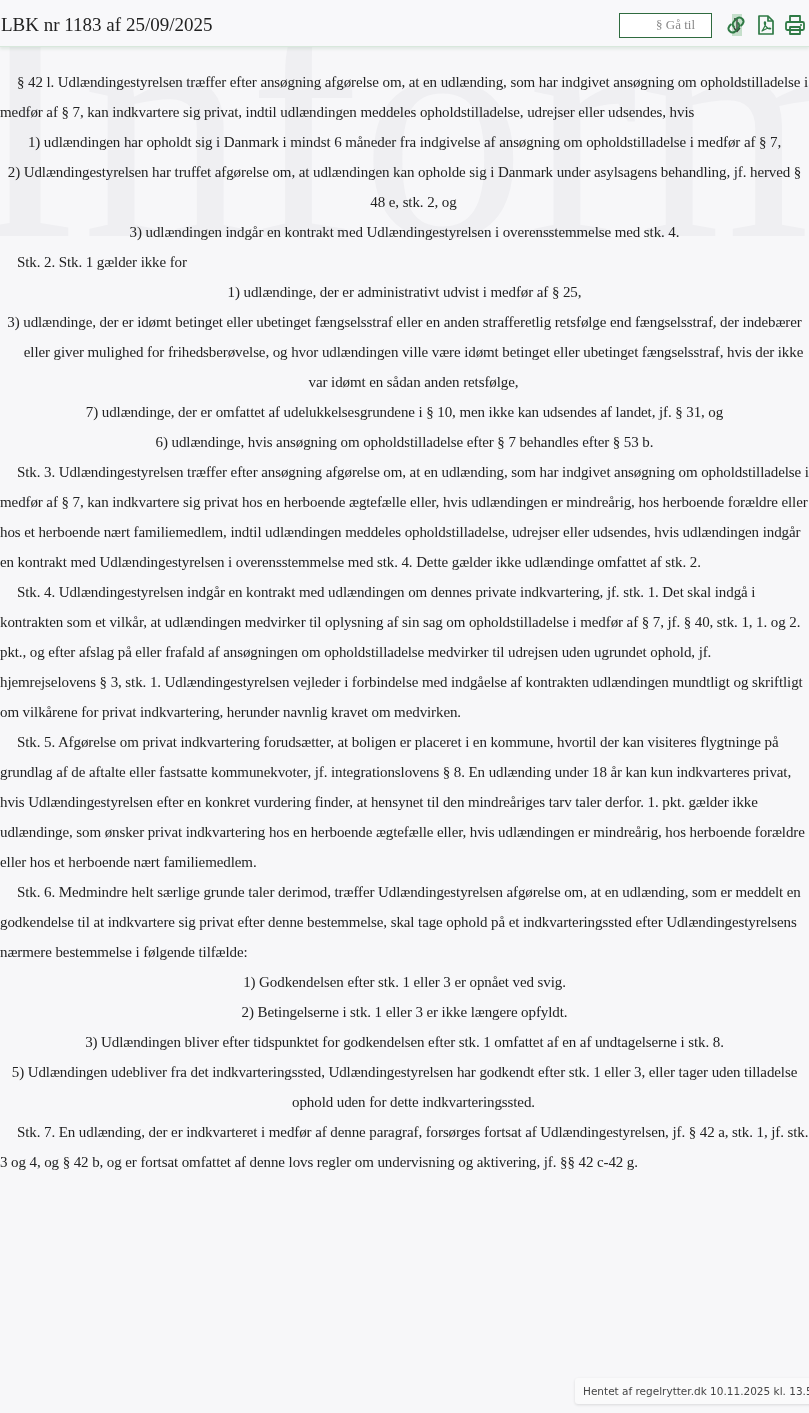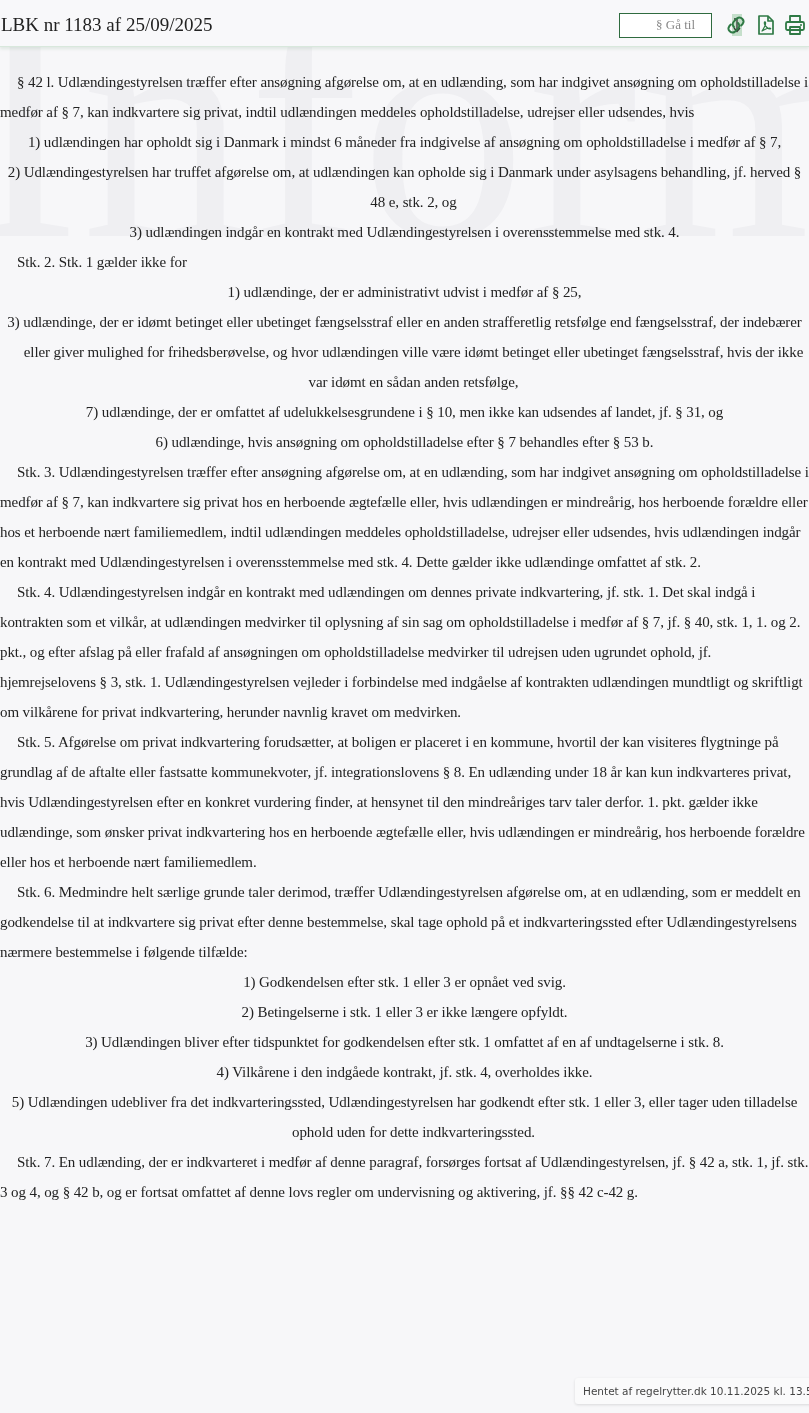--- a/index.html
+++ b/index.html
@@ -134,19 +134,18 @@
   <p class="p indent"><span class="stk">Stk. 3.</span><span> Udlændingestyrelsen træffer efter ansøgning afgørelse om, at en udlænding, som har indgivet ansøgning om opholdstilladelse i medfør af § 7, kan indkvartere sig privat hos en herboende ægtefælle eller, hvis udlændingen er mindreårig, hos herboende forældre eller hos et herboende nært familiemedlem, indtil udlændingen meddeles opholdstilladelse, udrejser eller udsendes, hvis udlændingen indgår en kontrakt med Udlændingestyrelsen i overensstemmelse med stk. 4. Dette gælder ikke udlændinge omfattet af stk. 2.</span></p>
 
   <p class="p indent"><span class="stk">Stk. 4.</span><span> Udlændingestyrelsen indgår en kontrakt med udlændingen om dennes private indkvartering, jf. stk. 1. Det skal indgå i kontrakten som et vilkår, at udlændingen medvirker til oplysning af sin sag om opholdstilladelse i medfør af § 7, jf. § 40, stk. 1, 1. og 2. pkt., og efter afslag på eller frafald af ansøgningen om opholdstilladelse medvirker til udrejsen uden ugrundet ophold, jf. hjemrejselovens § 3, stk. 1. Udlændingestyrelsen vejleder i forbindelse med indgåelse af kontrakten udlændingen mundtligt og skriftligt om vilkårene for privat indkvartering, herunder navnlig kravet om medvirken.</span></p>
 
   <p class="p indent"><span class="stk">Stk. 5.</span><span> Afgørelse om privat indkvartering forudsætter, at boligen er placeret i en kommune, hvortil der kan visiteres flygtninge på grundlag af de aftalte eller fastsatte kommunekvoter, jf. integrationslovens § 8. En udlænding under 18 år kan kun indkvarteres privat, hvis Udlændingestyrelsen efter en konkret vurdering finder, at hensynet til den mindreåriges tarv taler derfor. 1. pkt. gælder ikke udlændinge, som ønsker privat indkvartering hos en herboende ægtefælle eller, hvis udlændingen er mindreårig, hos herboende forældre eller hos et herboende nært familiemedlem.</span></p>
 
   <p class="p indent"><span class="stk">Stk. 6.</span><span> Medmindre helt særlige grunde taler derimod, træffer Udlændingestyrelsen afgørelse om, at en udlænding, som er meddelt en godkendelse til at indkvartere sig privat efter denne bestemmelse, skal tage ophold på et indkvarteringssted efter Udlændingestyrelsens nærmere bestemmelse i følgende tilfælde:</span></p>
   <p class="p item">1) Godkendelsen efter stk. 1 eller 3 er opnået ved svig.</p>
   <p class="p item">2) Betingelserne i stk. 1 eller 3 er ikke længere opfyldt.</p>
   <p class="p item">3) Udlændingen bliver efter tidspunktet for godkendelsen efter stk. 1 omfattet af en af undtagelserne i stk. 8.</p>
-  <p class="p item">4) Vilkårene i den indgåede kontrakt, jf. stk. 4, overholdes ikke.</p>
   <p class="p item">5) Udlændingen udebliver fra det indkvarteringssted, Udlændingestyrelsen har godkendt efter stk. 1 eller 3, eller tager uden tilladelse ophold uden for dette indkvarteringssted.</p>
 
   <p class="p indent"><span class="stk">Stk. 7.</span><span> En udlænding, der er indkvarteret i medfør af denne paragraf, forsørges fortsat af Udlændingestyrelsen, jf. § 42 a, stk. 1, jf. stk. 3 og 4, og § 42 b, og er fortsat omfattet af denne lovs regler om undervisning og aktivering, jf. §§ 42 c-42 g.</span></p>
 </div>
 
 <div class="footer">Hentet af regelrytter.dk 10.11.2025 kl. 13.54</div>
 
 </body></html>

